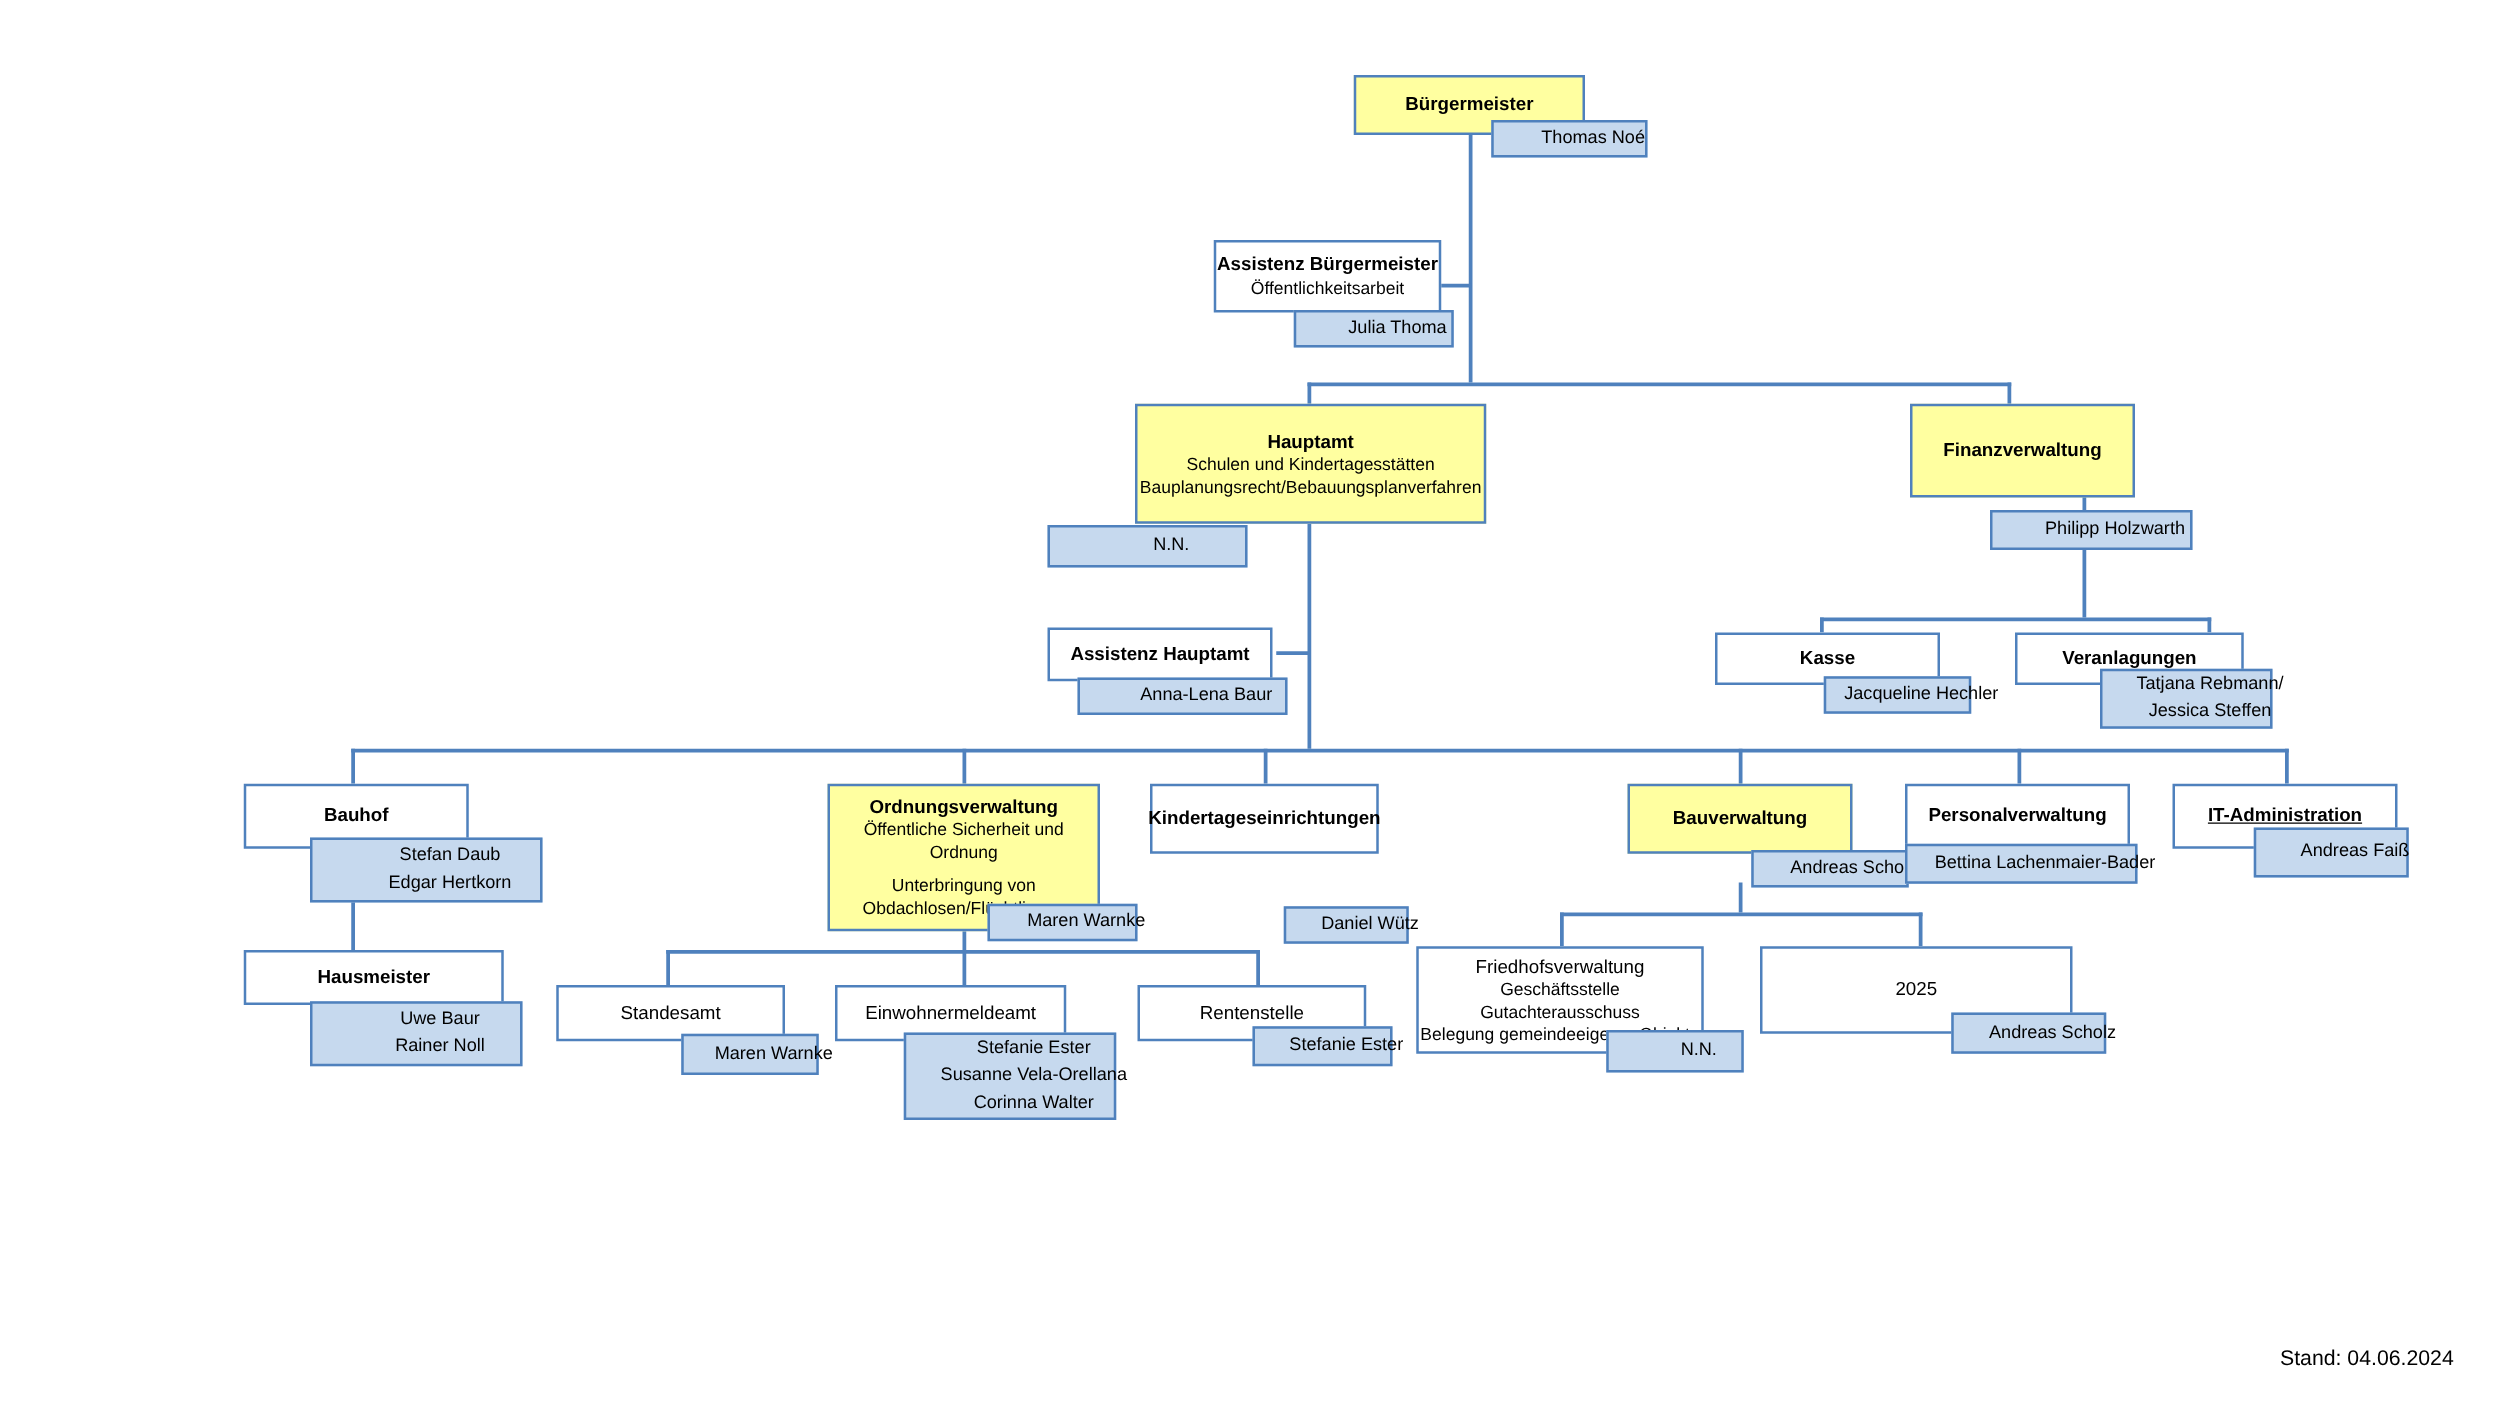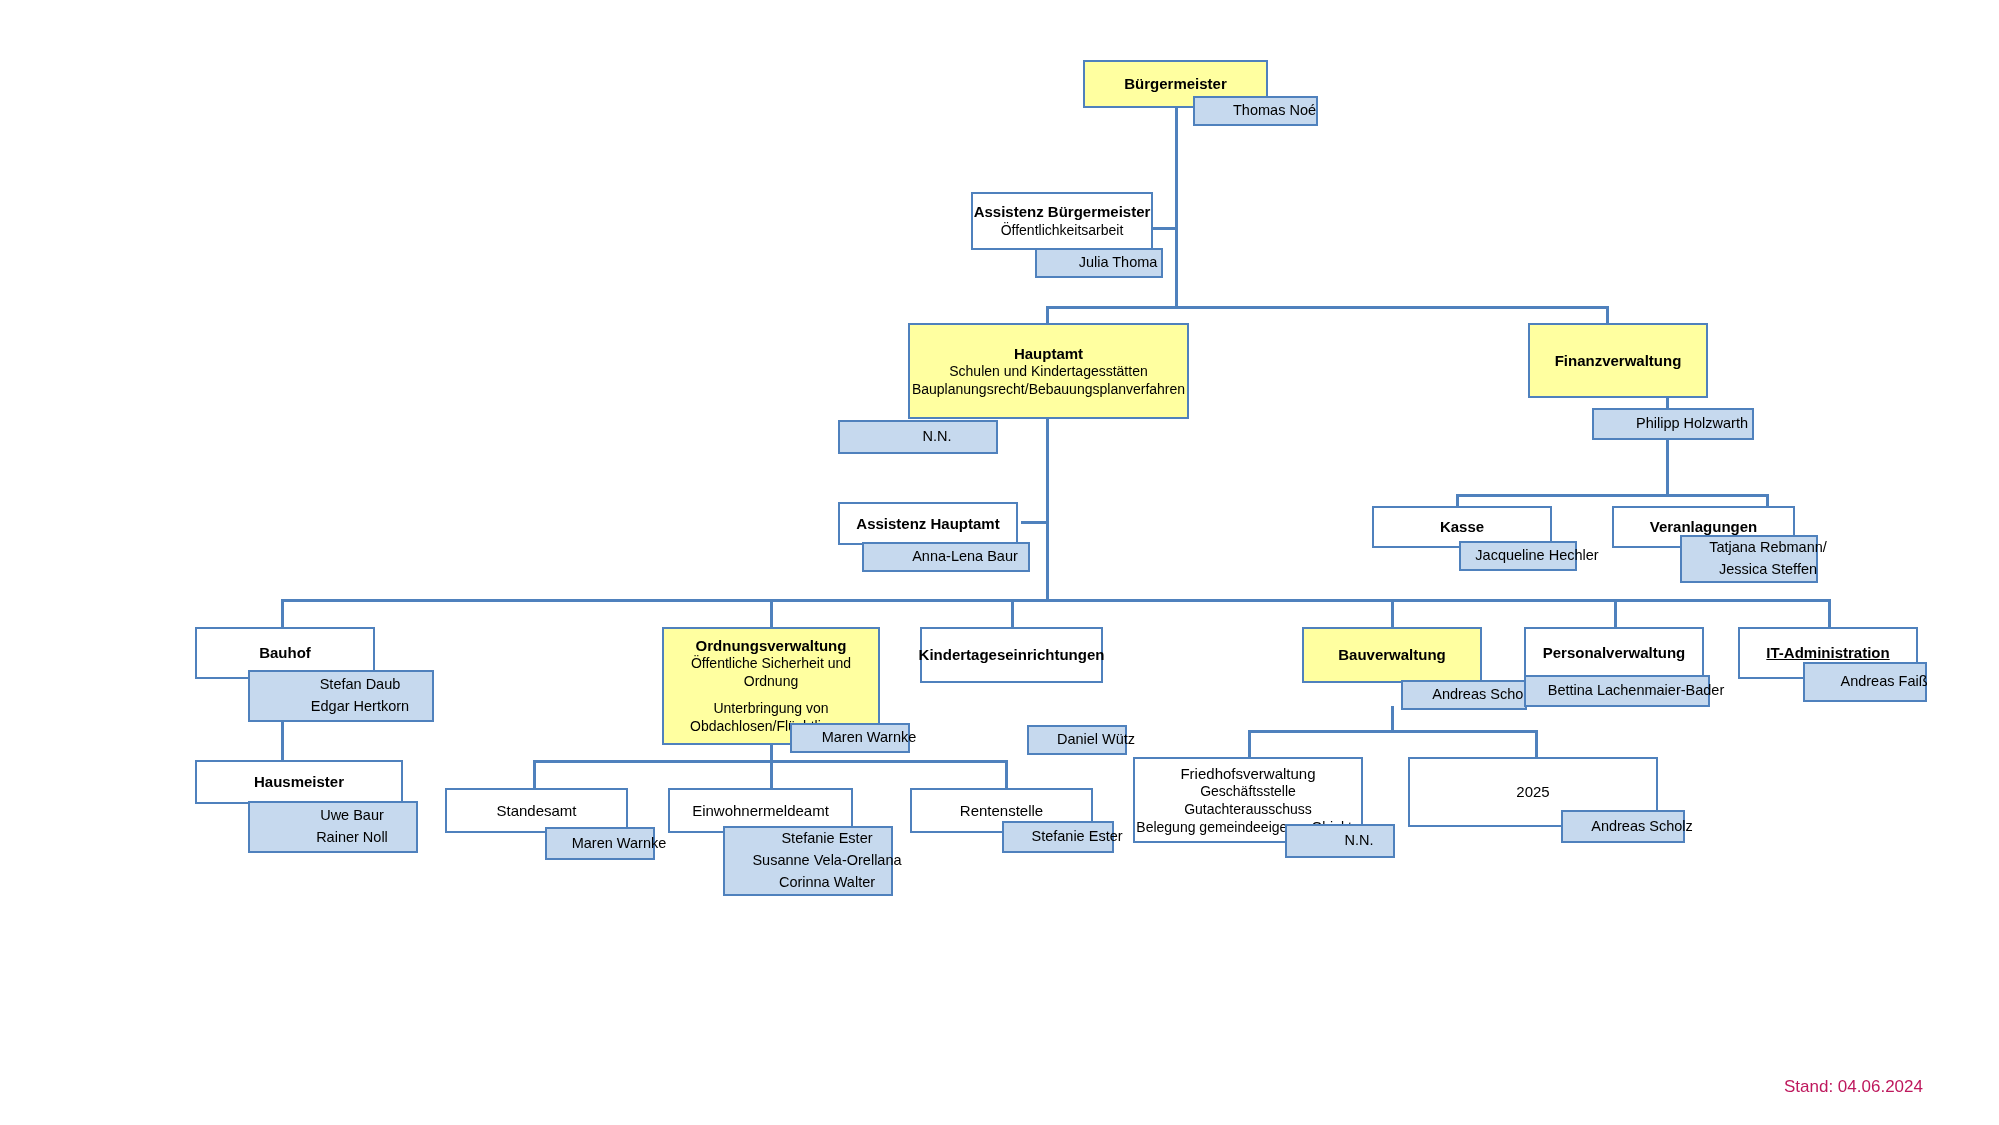--- a/index.html
+++ b/index.html
@@ -71,22 +71,23 @@
     font-size: 14.5px;
     line-height: 1.5;
     color: #000000;
     padding-left: 38px;
   }
   .person .pname { display: block; white-space: nowrap; }
 
   .stand {
     position: absolute;
     font-size: 17px;
-    color: #be185d;
+    color: #000000;
     white-space: nowrap;
+    margin-left: 40px;
   }
   
   .layer-lines  { z-index: 1; }
   .layer-units  { z-index: 2; }
   .layer-people { z-index: 3; }
 </style>
 </head>
 <body>
 
 <div id="chart-root">

